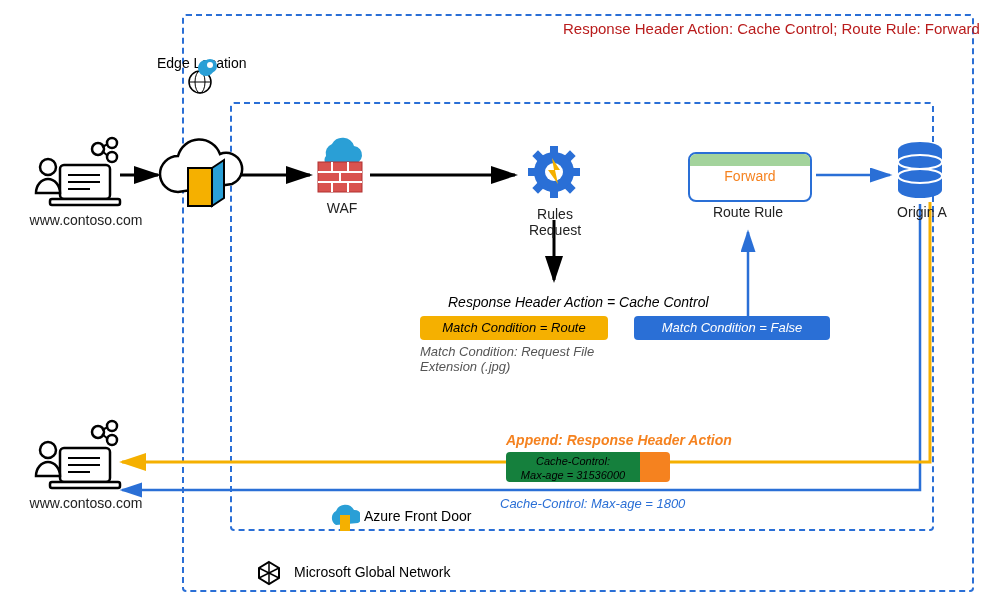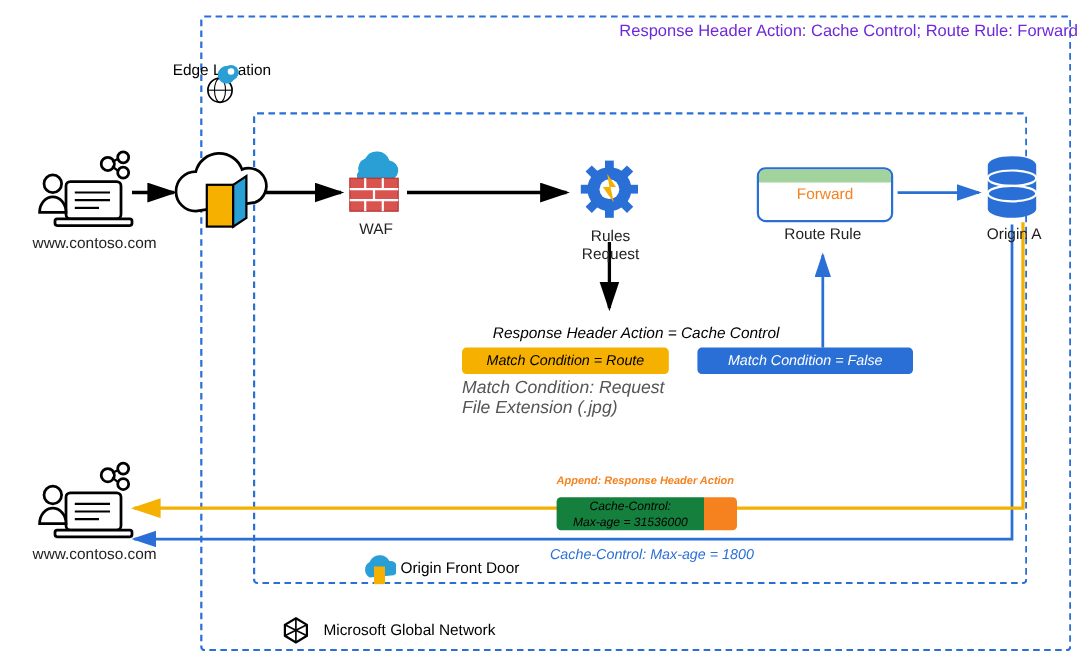--- a/index.html
+++ b/index.html
@@ -6,24 +6,24 @@
     margin: 0;
     padding: 0;
     width: 986px;
     height: 606px;
     font-family: "Segoe UI", Arial, sans-serif;
     position: relative;
     background: #fff;
     overflow: hidden;
   }
   .lbl { position: absolute; }
-  .title { font-size: 15px; color: #6d28d9; }
-  .footnote { font-size: 16px; color: #555; font-style: italic; }
+  .title { font-size: 15px; color: #b91c1c; }
+  .footnote { font-size: 13px; color: #555; font-style: italic; }
   .bluetxt { color: #2a6fd6; font-style: italic; font-size: 13px; }
-  .orangetxt { color: #f5821f; font-style: italic; font-weight: 600; font-size: 10px; }
+  .orangetxt { color: #f5821f; font-style: italic; font-weight: 600; font-size: 14px; }
   .nodecap { font-size: 14px; color: #222; text-align: center; }
   .box-border { position: absolute; border: 2px dashed #2a6fd6; border-radius: 4px; pointer-events: none; }
   .chip { position: absolute; font-size: 13px; font-style: italic; text-align: center; border-radius: 4px; }
   .routebox { position: absolute; border: 2px solid #2a6fd6; border-radius: 8px; background: #fff; }
   .routebar { height: 12px; background: #a3d39c; border-top-left-radius: 6px; border-top-right-radius: 6px; }
   .routetxt { color: #f5821f; font-size: 14px; text-align: center; padding-top: 2px; }
   .svgroot { position: absolute; left: 0; top: 0; }
 </style>
 </head>
 <body>
@@ -183,15 +183,15 @@
 <div class="lbl" style="left:506px; top:452px; width:164px; height:30px;">
   <div style="position:absolute; left:0; top:0; width:134px; height:30px; background:#15803d; border-radius:4px 0 0 4px; font-size:11px; font-style:italic; text-align:center; line-height:14px; padding-top:2px; box-sizing:border-box;">
     <span>Cache-Control:</span><br>
     <span>Max-age = 31536000</span>
   </div>
   <div style="position:absolute; left:134px; top:0; width:30px; height:30px; background:#f5821f; border-radius:0 4px 4px 0;"></div>
 </div>
 
 <div class="lbl bluetxt" style="left:500px; top:496px;">Cache-Control: Max-age = 1800</div>
 
-<div class="lbl" style="left:360px; top:508px; font-size:14px; background:#fff; padding:0 4px;">Origin Front Door</div>
+<div class="lbl" style="left:360px; top:508px; font-size:14px; background:#fff; padding:0 4px;">Azure Front Door</div>
 
 <div class="lbl" style="left:290px; top:564px; font-size:14px; background:#fff; padding:0 4px;">Microsoft Global Network</div>
 
 </body></html>

